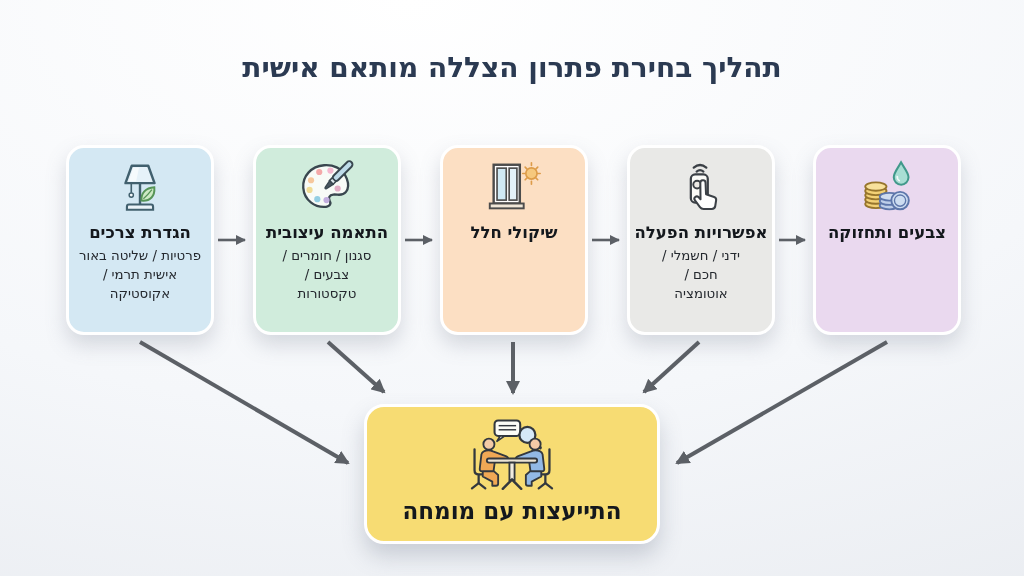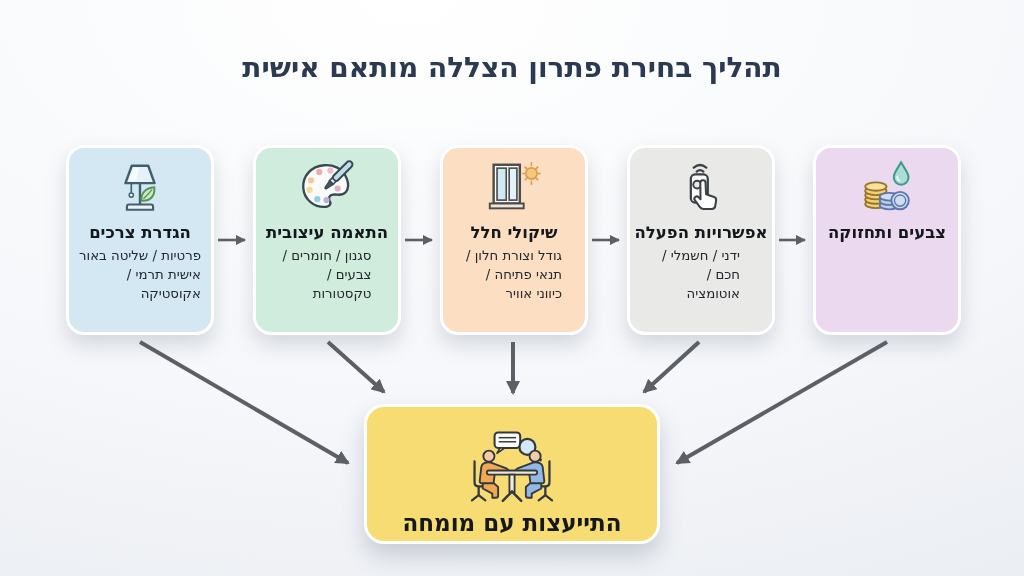--- a/index.html
+++ b/index.html
@@ -19,28 +19,28 @@
     display:flex;flex-direction:column;align-items:center;padding:9px 6px 14px;
   }
   .card-0{left:66px;background:#d4e8f3}
   .card-1{left:253px;background:#d0ecdc}
   .card-2{left:440px;background:#fcdfc3}
   .card-3{left:627px;background:#e9e9e7}
   .card-4{left:813px;background:#ead9ef}
   .icon-wrap{width:62px;height:62px;flex:0 0 auto}
   .icon-wrap svg{width:100%;height:100%;display:block}
   .card-title{font-size:16.5px;font-weight:700;color:#14181d;margin:4px 0 5px;white-space:nowrap}
-  .card-desc{margin:0;font-size:13.3px;color:#24282e;line-height:1.42;text-align:right}
+  .card-desc{margin:0;font-size:13.3px;color:#24282e;line-height:1.42;text-align:center}
   .dl{display:block}
   .arrows{position:absolute;left:0;top:0;width:1024px;height:576px;pointer-events:none}
   .final-card{
     position:absolute;left:364px;top:404px;width:296px;height:140px;box-sizing:border-box;
     background:#f7dc73;border:3px solid #ffffff;border-radius:20px;
     box-shadow:0 12px 22px rgba(110,120,140,.3);
-    display:flex;flex-direction:column;align-items:center;padding-top:24px;
+    display:flex;flex-direction:column;align-items:center;padding-top:12px;
   }
   .final-icon{width:104px;height:78px}
   .final-icon svg{width:100%;height:100%;display:block}
   .final-title{font-size:23px;font-weight:800;color:#14181d;margin:1px 0 0;white-space:nowrap}
 </style>
 </head>
 <body>
 
 <div class="stage">
 
@@ -107,25 +107,20 @@
           <line x1="41" y1="17" x2="43.8" y2="17"></line>
           <line x1="56.2" y1="17" x2="59" y2="17"></line>
           <line x1="43.5" y1="10.5" x2="45.5" y2="12.5"></line>
           <line x1="54.5" y1="21.5" x2="56.5" y2="23.5"></line>
           <line x1="43.5" y1="23.5" x2="45.5" y2="21.5"></line>
           <line x1="54.5" y1="12.5" x2="56.5" y2="10.5"></line>
         </g>
       </svg>
     </div>
     <h2 class="card-title">שיקולי חלל</h2>
-    <p class="card-desc">
-      <span class="dl">גודל וצורת חלון /</span>
-      <span class="dl">תנאי פתיחה /</span>
-      <span class="dl">כיווני אוויר</span>
-    </p>
   </section>
 
   <section class="card card-3">
     <div class="icon-wrap">
       <svg viewBox="0 0 64 64">
         <g fill="none" stroke="#3b4046" stroke-width="2.3" stroke-linecap="round">
           <path d="M24.5 11 Q31 5.5 37.5 11"></path>
           <path d="M27.5 15 Q31 12 34.5 15"></path>
         </g>
         <rect x="21.5" y="18" width="17.5" height="29" rx="4.5" fill="#fbfbf8" stroke="#3b4046" stroke-width="2.3"></rect>

